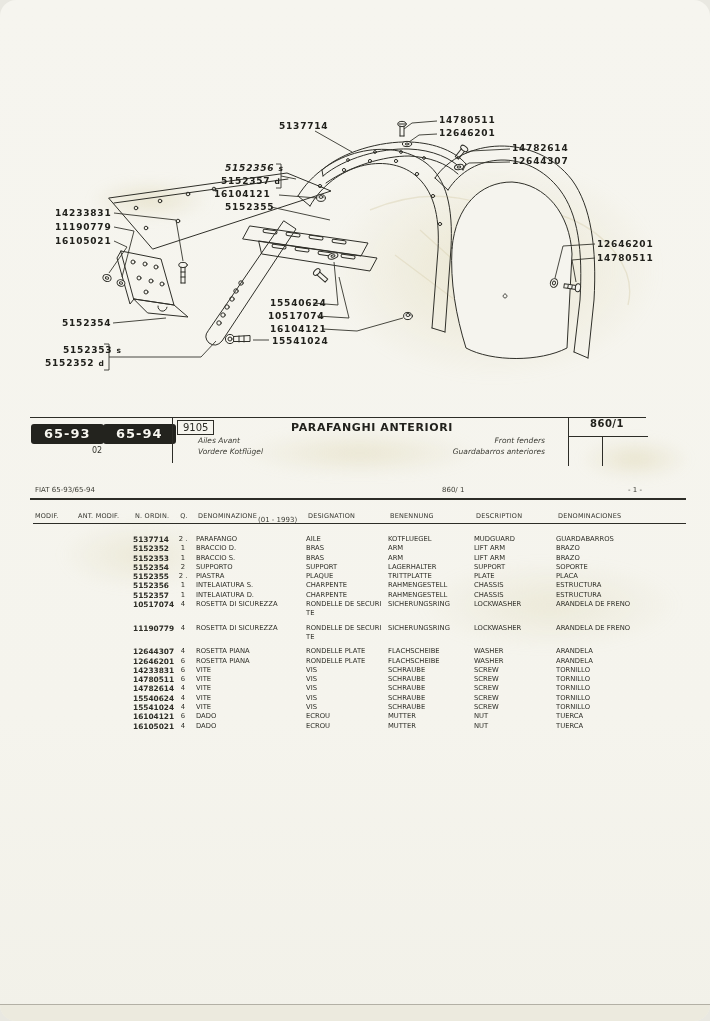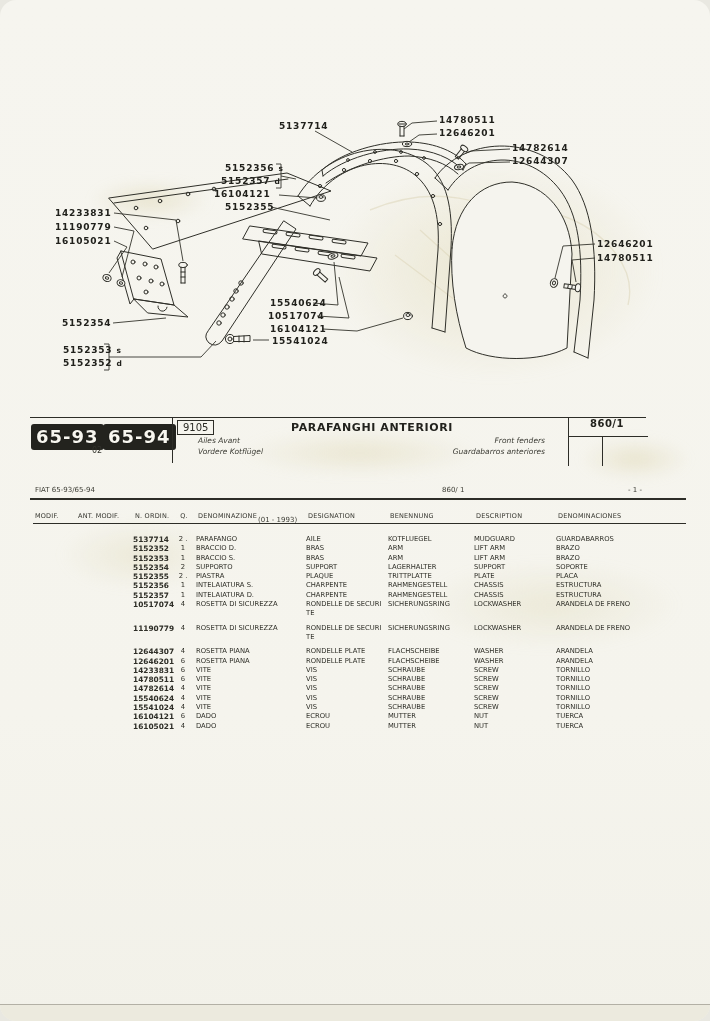--- a/index.html
+++ b/index.html
@@ -16,22 +16,22 @@
   .g6{left:420px;top:560px;width:260px;height:90px;background:radial-gradient(closest-side,rgba(212,204,158,.25),transparent);}
 
   svg.art{position:absolute;left:0;top:0;}
 
   
   .plabel{position:absolute;font-size:9px;font-weight:bold;color:#21211c;letter-spacing:.8px;white-space:nowrap;}
   .plabel .sfx{font-size:7.5px;margin-left:4px;letter-spacing:0;}
 
   
   .hline{position:absolute;background:#2d2d27;}
-  .badge{position:absolute;background:#23231e;color:#f7f6ef;font-weight:bold;font-size:18px;
-         letter-spacing:1px;padding:2px 5px 3px;border-radius:3px;text-shadow:0 0 1px #000;}
+  .badge{position:absolute;background:#23231e;color:#f7f6ef;font-weight:bold;font-size:13px;
+         letter-spacing:1px;padding:2px 13px 3px;border-radius:3px;text-shadow:0 0 1px #000;}
   .badge-note{position:absolute;font-size:8px;color:#33332c;}
   .codebox{position:absolute;border:1px solid #2d2d27;font-size:10px;color:#2b2b25;
            padding:1px 5px;background:transparent;}
   .title-it{position:absolute;left:176px;top:421px;width:392px;text-align:center;
             font-size:11px;font-weight:bold;letter-spacing:.6px;color:#22221d;}
   .sub{position:absolute;font-style:italic;font-size:7.5px;line-height:11px;color:#3a3a33;}
   .sub-left{left:198px;top:435px;}
   .sub-right{left:360px;top:435px;width:185px;text-align:right;}
   .sheetref{position:absolute;left:568px;top:418px;width:78px;text-align:center;
             font-size:10px;font-weight:bold;color:#22221d;letter-spacing:.5px;}
@@ -236,39 +236,39 @@
       <div class="plabel" style="left: 279px; top: 121px;"><span>5137714</span></div>
 
       <div class="plabel" style="left: 439px; top: 115px;"><span>14780511</span></div>
 
       <div class="plabel" style="left: 439px; top: 128px;"><span>12646201</span></div>
 
       <div class="plabel" style="left: 512px; top: 143px;"><span>14782614</span></div>
 
       <div class="plabel" style="left: 512px; top: 156px;"><span>12644307</span></div>
 
-      <div class="plabel" style="left: 225px; top: 163px;"><span>5152356</span><span class="sfx">s</span></div>
+      <div class="plabel" style="left: 225px; top: 163px; font-style: italic;"><span>5152356</span><span class="sfx">s</span></div>
 
       <div class="plabel" style="left: 221px; top: 176px;"><span>5152357</span><span class="sfx">d</span></div>
 
       <div class="plabel" style="left: 214px; top: 189px;"><span>16104121</span></div>
 
       <div class="plabel" style="left: 225px; top: 202px;"><span>5152355</span></div>
 
       <div class="plabel" style="left: 55px; top: 208px;"><span>14233831</span></div>
 
       <div class="plabel" style="left: 55px; top: 222px;"><span>11190779</span></div>
 
       <div class="plabel" style="left: 55px; top: 236px;"><span>16105021</span></div>
 
       <div class="plabel" style="left: 62px; top: 318px;"><span>5152354</span></div>
 
       <div class="plabel" style="left: 63px; top: 345px;"><span>5152353</span><span class="sfx">s</span></div>
 
-      <div class="plabel" style="left: 63px; top: 358px;"><span>5152352</span><span class="sfx">d</span></div>
+      <div class="plabel" style="left: 45px; top: 358px;"><span>5152352</span><span class="sfx">d</span></div>
 
       <div class="plabel" style="left: 270px; top: 298px;"><span>15540624</span></div>
 
       <div class="plabel" style="left: 268px; top: 311px;"><span>10517074</span></div>
 
       <div class="plabel" style="left: 270px; top: 324px;"><span>16104121</span></div>
 
       <div class="plabel" style="left: 272px; top: 336px;"><span>15541024</span></div>
 
       <div class="plabel" style="left: 597px; top: 239px;"><span>12646201</span></div>

